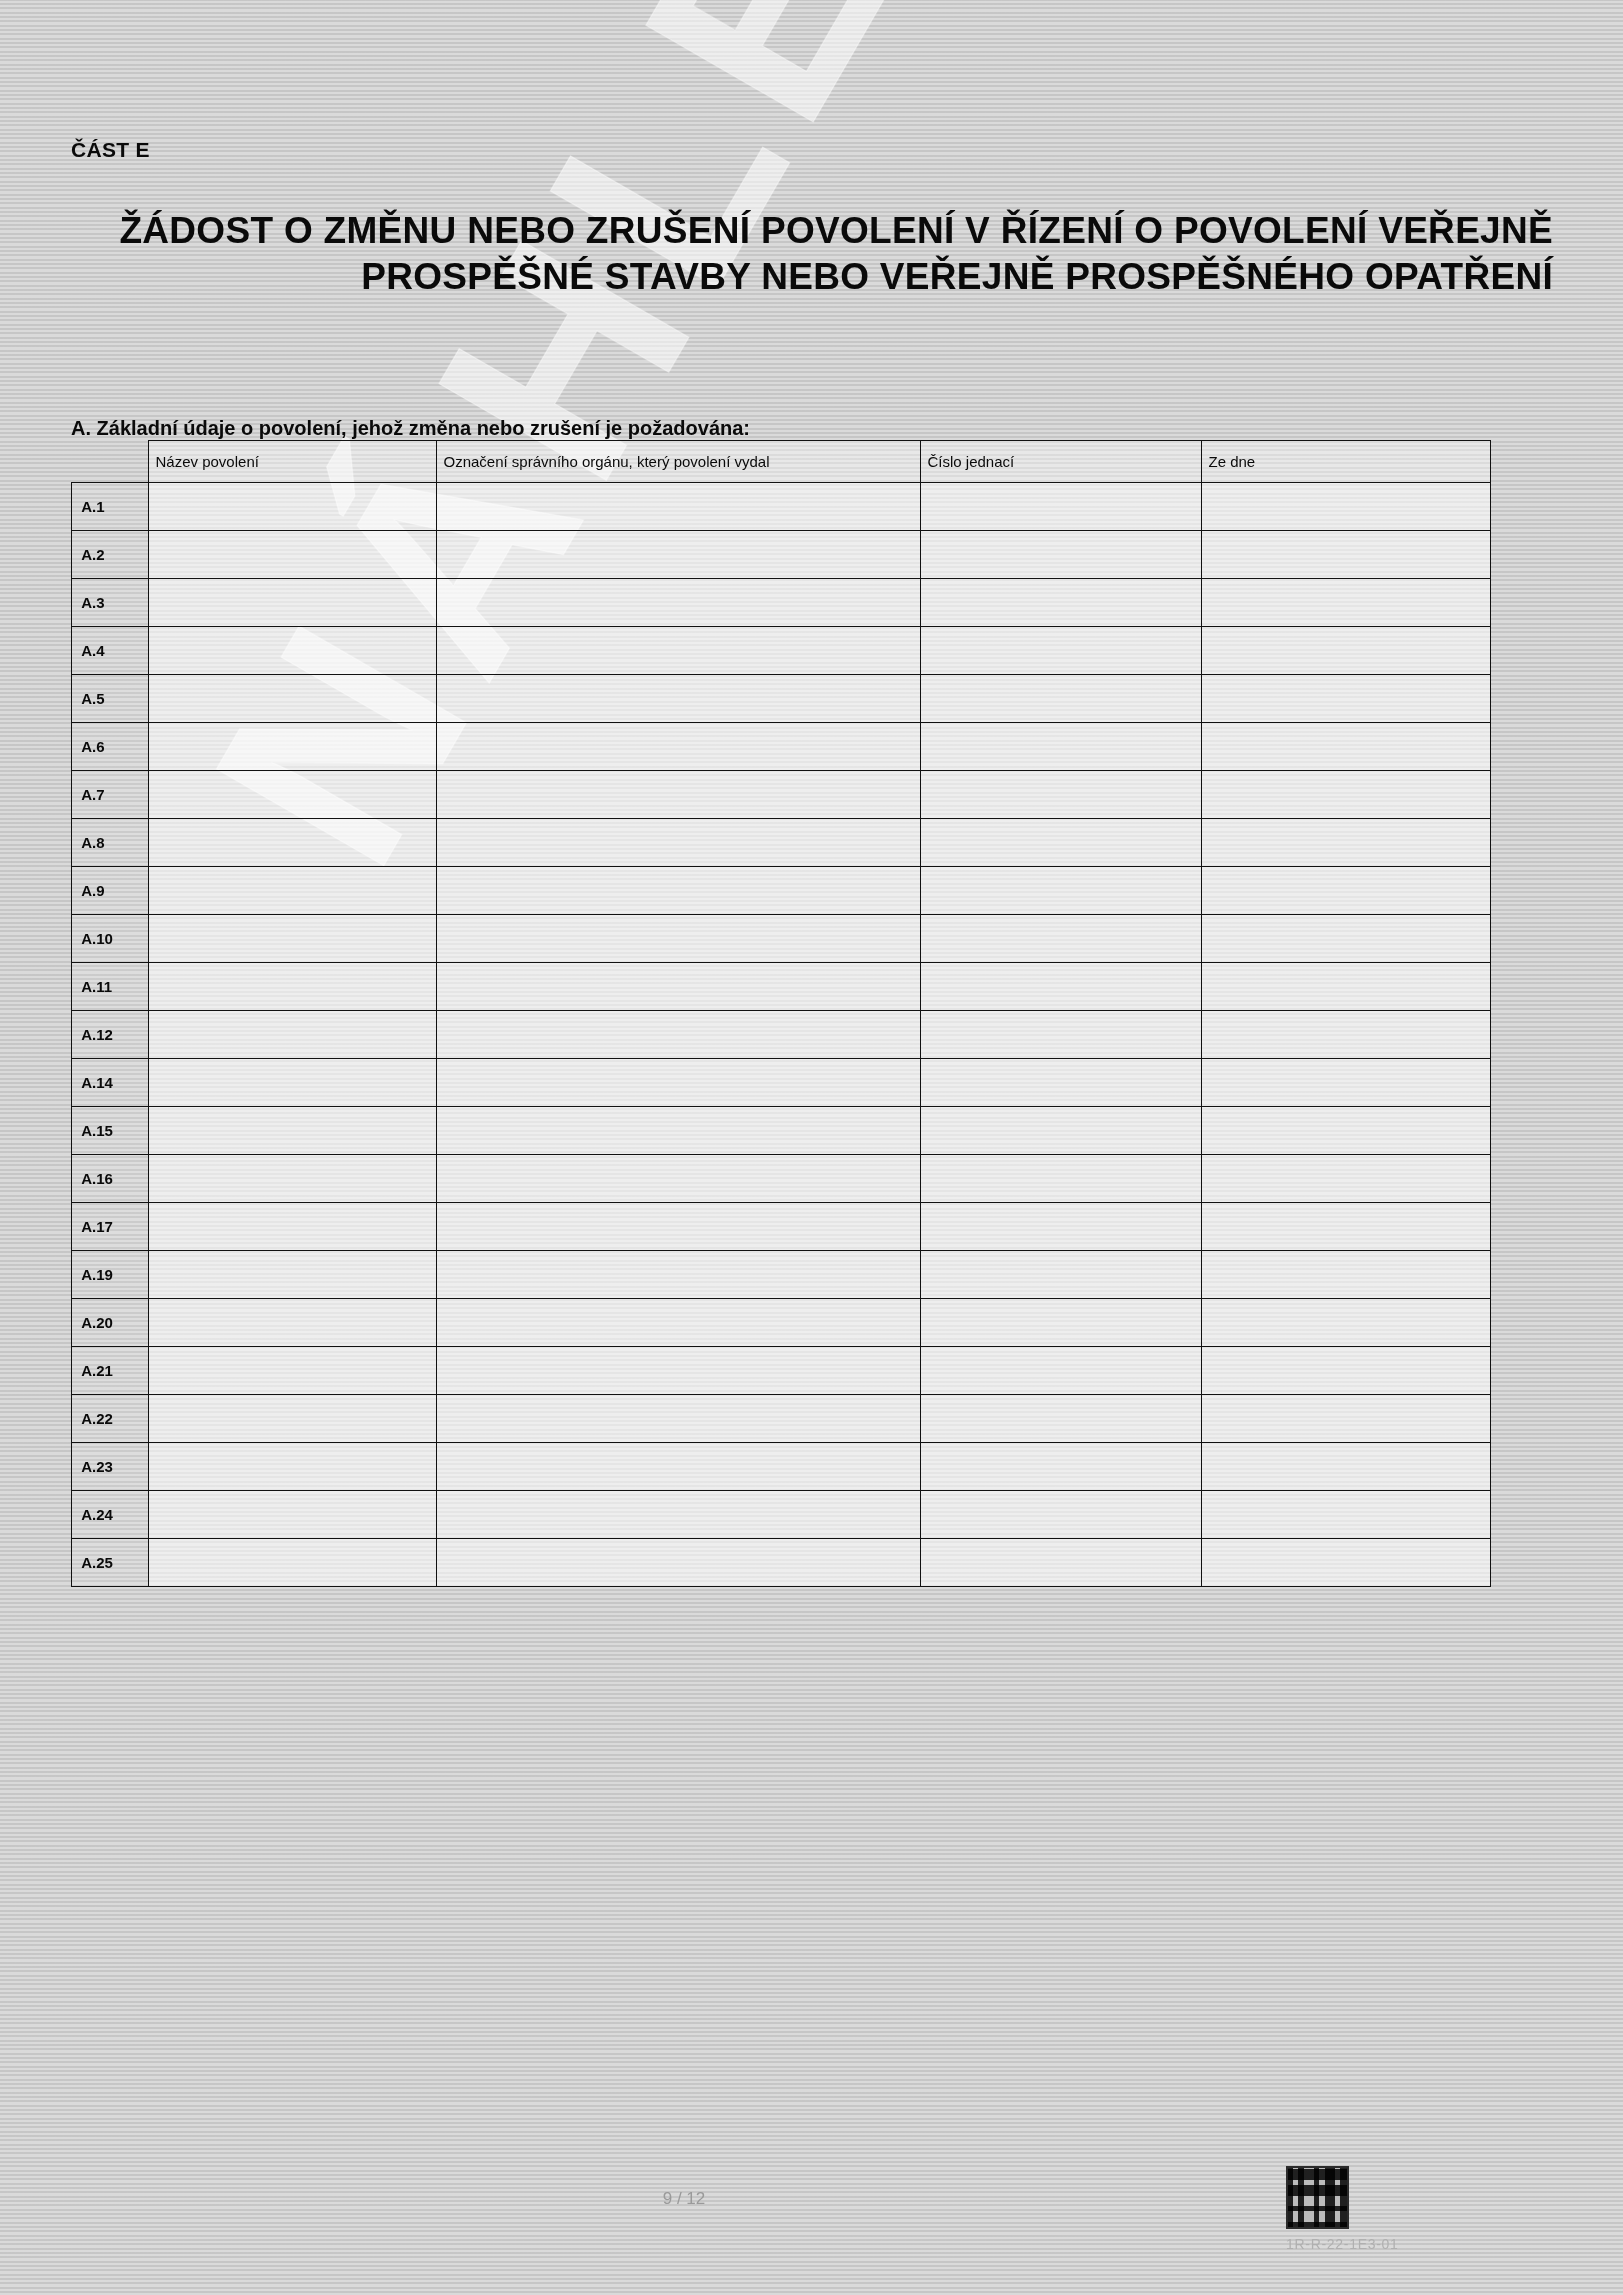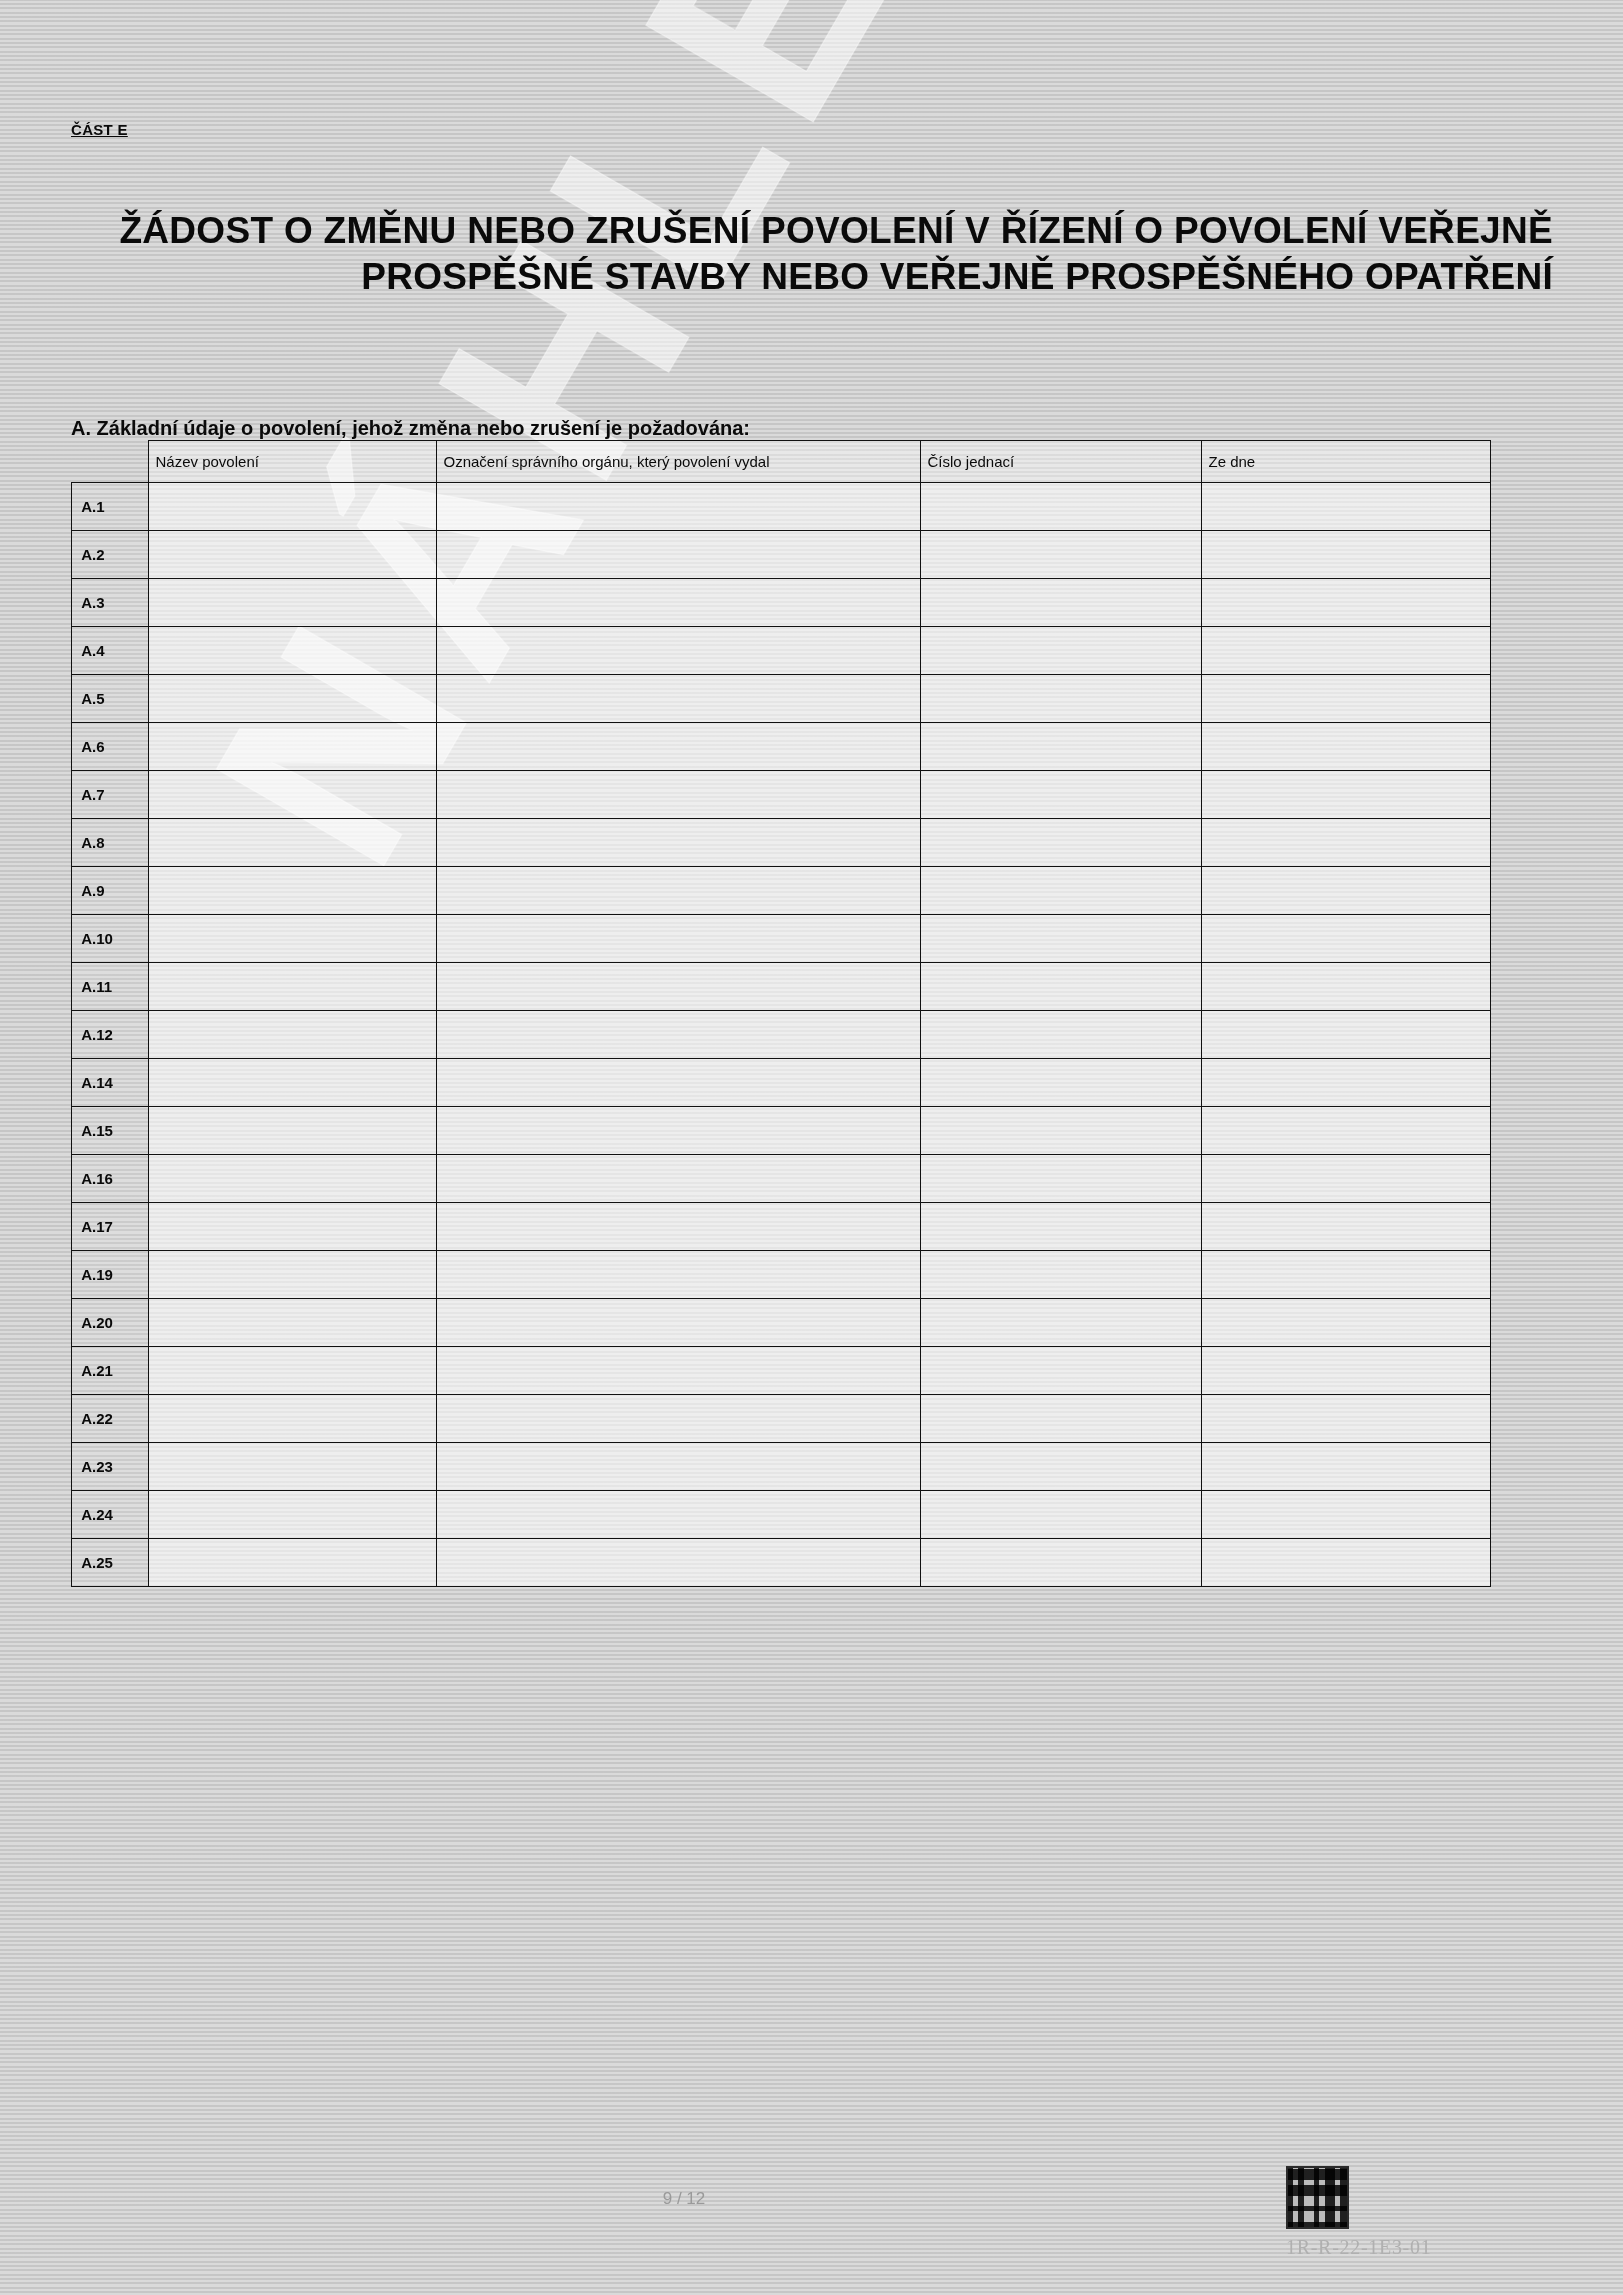--- a/index.html
+++ b/index.html
@@ -48,25 +48,24 @@
   }
 
   .content {
     position: relative;
     z-index: 2;
   }
 
   .part-label {
     position: absolute;
     left: 71px;
-    top: 121px;
-    font-size: 15px;
+    top: 138px;
+    font-size: 21px;
     font-weight: bold;
     letter-spacing: 0.3px;
-    text-decoration: underline;
   }
 
   .doc-title {
     position: absolute;
     left: 71px;
     top: 183px;
     width: 1482px;
     text-align: right;
     font-size: 37px;
     line-height: 1.25;
@@ -152,24 +151,24 @@
     background-color: #bdbdbd;
     background-image:
       linear-gradient(90deg, #2b2b2b 0 5.2px, transparent 5.2px 10.5px, #2b2b2b 10.5px 15.7px, transparent 15.7px 26px, #2b2b2b 26px 31px, transparent 31px 37px, #2b2b2b 37px 47px, transparent 47px 52px, #2b2b2b 52px 63px),
       linear-gradient(0deg, #2b2b2b 0 5.2px, transparent 5.2px 15.7px, #2b2b2b 15.7px 21px, transparent 21px 31px, #2b2b2b 31px 42px, transparent 42px 47px, #2b2b2b 47px 58px, transparent 58px 63px);
     background-blend-mode: multiply;
     border: 2.6px solid #2b2b2b;
     box-sizing: border-box;
   }
   .doc-code {
     margin-top: 6.5px;
-    font-size: 20px;
+    font-size: 14px;
     color: #b0b0b0;
     letter-spacing: 0.7px;
-    font-family: Liberation Serif, serif;
+    font-family: Liberation Sans, sans-serif;
   }
 </style>
 </head>
 <body>
 
 <div class="page"></div>
 
 <div class="watermark">
   <span>NÁHLED</span>
 </div>

